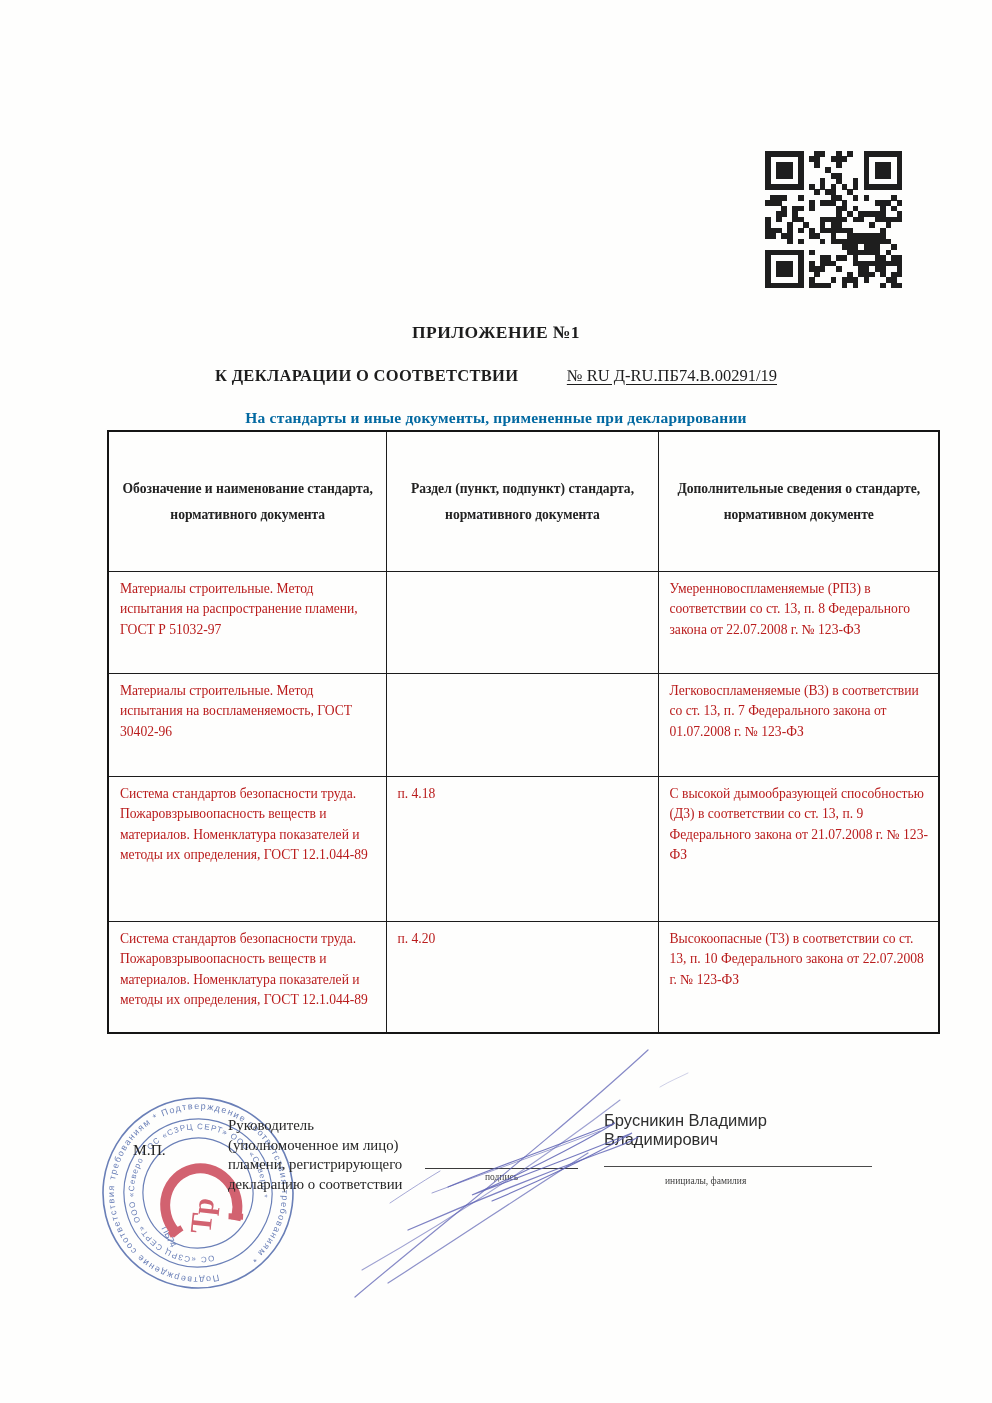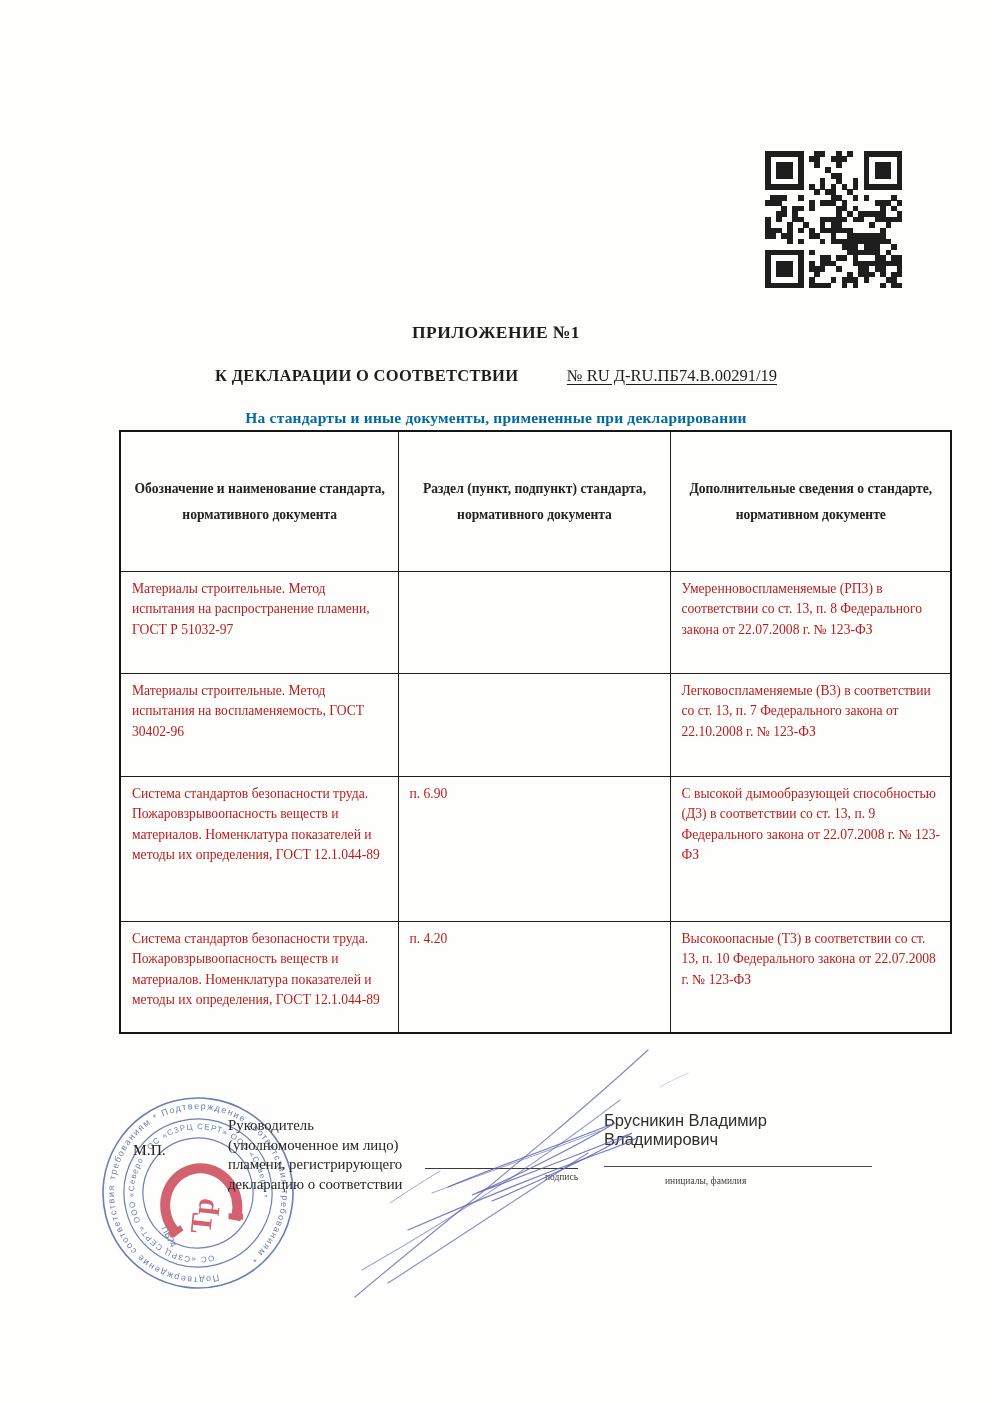--- a/index.html
+++ b/index.html
@@ -13,39 +13,39 @@
   
   .title{position:absolute;left:0;top:322px;width:100%;text-align:center;
     font-size:17.5px;font-weight:bold;letter-spacing:.4px;color:#1d1d1d;}
   .decl{position:absolute;left:0;top:366px;width:100%;text-align:center;
     font-size:16.5px;color:#1d1d1d;}
   .decl .pfx{font-weight:bold;letter-spacing:.3px;}
   .decl .num{font-weight:normal;text-decoration:underline;text-underline-offset:3px;margin-left:44px;}
   .subtitle{position:absolute;left:0;top:409px;width:100%;text-align:center;
     font-size:15.5px;font-weight:bold;color:#0369a1;letter-spacing:.2px;}
   
-  table.std{position:absolute;left:119px;top:430px;width:831px;
+  table.std{position:absolute;left:107px;top:430px;width:831px;
     border-collapse:collapse;table-layout:fixed;}
   table.std td,table.std th{
     border:1.7px solid #1c1c1c;vertical-align:top;text-align:left;
     padding:7px 10px 6px 11px;font-size:13.6px;line-height:1.52;
     font-weight:normal;color:#b91c1c;overflow:hidden;}
   table.std th{vertical-align:middle;text-align:center;font-weight:bold;
     line-height:1.9;color:#222;}
   table.std{border:2.2px solid #151515;}
   .c1{width:278px;} .c2{width:272px;} .c3{width:281px;}
   .hrow{height:140px;} .r0{height:102px;} .r1{height:103px;}
   .r2{height:145px;} .r3{height:112px;}
   
   .mp{position:absolute;left:133px;top:1141px;font-size:15.5px;color:#222;}
   .role{position:absolute;left:228px;top:1116px;font-size:14.8px;
     line-height:1.32;color:#262626;}
   .sigline{position:absolute;left:425px;top:1168px;width:153px;
     border-bottom:1.6px solid #3a3a3a;}
-  .sigcap{position:absolute;left:425px;top:1172px;width:153px;text-align:right;
+  .sigcap{position:absolute;left:425px;top:1172px;width:153px;text-align:center;
     font-size:9.5px;color:#3d3d3d;}
   .name{position:absolute;left:604px;top:1111px;width:268px;
     font-family:"Liberation Sans","DejaVu Sans",sans-serif;
     font-size:16.5px;color:#2e2e2e;border-bottom:1.4px solid #4a4a4a;
     padding-bottom:17px;}
   .namecap{position:absolute;left:640px;top:1176px;font-size:9.5px;color:#3d3d3d;padding-left:25px;}
   .stamp{position:absolute;left:96px;top:1086px;width:204px;height:214px;
     opacity:.82;}
   .autograph{position:absolute;left:320px;top:1025px;width:420px;height:290px;
     pointer-events:none;}
@@ -386,26 +386,26 @@
       <th>Дополнительные сведения о стандарте, нормативном документе</th>
     </tr>
     <tr class="r0">
       <td>Материалы строительные. Метод испытания на распространение пламени, ГОСТ Р 51032-97</td>
       <td></td>
       <td>Умеренновоспламеняемые (РП3) в соответствии со ст. 13, п. 8 Федерального закона от 22.07.2008 г. № 123-ФЗ</td>
     </tr>
     <tr class="r1">
       <td>Материалы строительные. Метод испытания на воспламеняемость, ГОСТ 30402-96</td>
       <td></td>
-      <td>Легковоспламеняемые (В3) в соответствии со ст. 13, п. 7 Федерального закона от 22.10.2008 г. № 123-ФЗ</td>
+      <td>Легковоспламеняемые (В3) в соответствии со ст. 13, п. 7 Федерального закона от 01.07.2008 г. № 123-ФЗ</td>
     </tr>
     <tr class="r2">
       <td>Система стандартов безопасности труда. Пожаровзрывоопасность веществ и материалов. Номенклатура показателей и методы их определения, ГОСТ 12.1.044-89</td>
-      <td>п. 6.90</td>
-      <td>С высокой дымообразующей способностью (Д3) в соответствии со ст. 13, п. 9 Федерального закона от 22.07.2008 г. № 123-ФЗ</td>
+      <td>п. 4.18</td>
+      <td>С высокой дымообразующей способностью (Д3) в соответствии со ст. 13, п. 9 Федерального закона от 21.07.2008 г. № 123-ФЗ</td>
     </tr>
     <tr class="r3">
       <td>Система стандартов безопасности труда. Пожаровзрывоопасность веществ и материалов. Номенклатура показателей и методы их определения, ГОСТ 12.1.044-89</td>
       <td>п. 4.20</td>
       <td>Высокоопасные (Т3) в соответствии со ст. 13, п. 10 Федерального закона от 22.07.2008 г. № 123-ФЗ</td>
     </tr>
   </tbody>
     </table>
 
   <svg class="stamp" viewBox="0 0 204 214">

